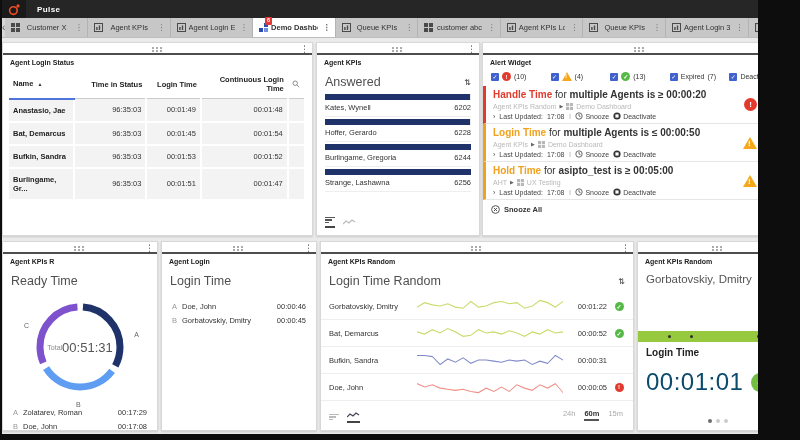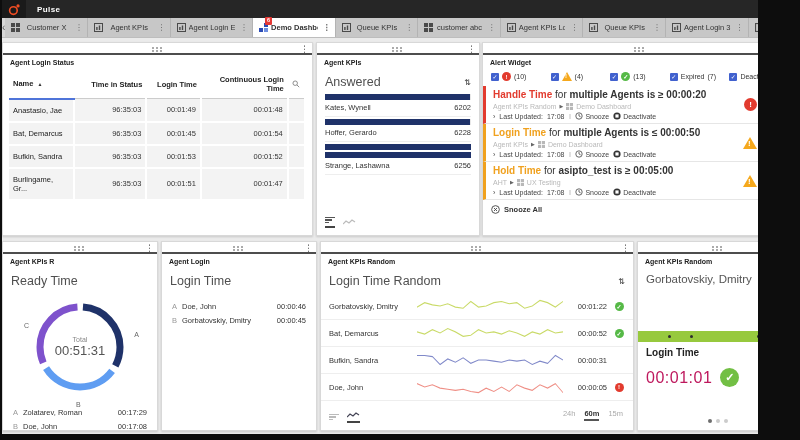--- a/index.html
+++ b/index.html
@@ -40,21 +40,21 @@
             box-shadow:4px 0 0 #8f8f8f, 8px 0 0 #8f8f8f, 0 3px 0 #8f8f8f, 4px 3px 0 #8f8f8f, 8px 3px 0 #8f8f8f; transform:translateX(-6px); cursor:move; }
   .kebab { position:absolute; right:3px; top:0; color:#444; font-size:9px; line-height:12px; cursor:pointer; }
   .w-title { font-size:7px; font-weight:bold; color:#222; padding:4px 7px 2px; }
 
   
   .tbl { width:297px; margin:2px 6px; border-collapse:collapse; font-size:7.5px; table-layout:fixed; }
   .tbl th { font-weight:bold; color:#222; text-align:right; padding:5px 4px; border-bottom:1px solid #ccc; background:#fff; }
   .tbl th.c-name { text-align:left; border-bottom:2px solid #4f74d9; }
   .tbl th .asc { font-size:5px; color:#333; margin-left:4px; }
   .tbl td { padding:6px 4px; text-align:right; color:#333; background:#f3f3f3; border-bottom:2px solid #fff; border-right:2px solid #fff; }
-  .tbl td.c-name { text-align:left; font-weight:normal; color:#222; }
+  .tbl td.c-name { text-align:left; font-weight:bold; color:#222; }
   .col-name{width:64px;} .col-tis{width:72px;} .col-lt{width:54px;} .col-clt{width:86px;} .col-q{width:17px;}
 
   
   .metric-head { display:flex; align-items:center; padding:7px 8px 5px; }
   .metric-title { font-size:12.5px; color:#4f4f4f; font-weight:400; white-space:nowrap; }
   .sort-icon { margin-left:auto; color:#333; font-size:8px; cursor:pointer; }
 
   
   .bars { padding:0 8px; }
   .bar-row { margin-bottom:2px; cursor:pointer; }
@@ -94,21 +94,21 @@
   .al3 { font-size:7px; color:#444; display:flex; align-items:center; gap:4px; white-space:nowrap; }
   .al3 .sep { color:#ccc; }
   .link { cursor:pointer; display:inline-flex; align-items:center; gap:2px; }
   .alert-right { position:absolute; right:4px; top:50%; transform:translateY(-50%); display:flex; align-items:center; gap:6px; }
   .badge { width:30px; height:30px; border-radius:1px; color:#fff; display:flex; flex-direction:column; align-items:center; justify-content:center; font-size:6.5px; line-height:1.3; text-align:center; }
   .badge.error { background:#ef4136; } .badge.warning { background:#f2b200; }
   .snooze-all { display:flex; align-items:center; gap:4px; padding:5px 8px; font-size:7.5px; font-weight:bold; color:#333; cursor:pointer; }
 
   
   .donut-box { position:relative; width:104px; height:104px; margin:2px auto 0; }
-  .donut-center { position:absolute; inset:0; display:flex; flex-direction:column; align-items:center; justify-content:center; pointer-events:none; }
+  .donut-center { position:absolute; inset:0; display:flex; align-items:center; justify-content:center; pointer-events:none; }
   .donut-total-label { font-size:7px; color:#888; }
   .donut-total { font-size:13px; color:#555; }
   .seg-letter { position:absolute; font-size:7px; color:#666; }
   #w-d .seg-letter.L0 { right:-7px; top:36px; }
   #w-d .seg-letter.L1 { left:48px; bottom:-9px; }
   #w-d .seg-letter.L2 { left:-4px; top:27px; }
   #w-e .seg-letter.L0 { right:-7px; top:47px; }
   #w-e .seg-letter.L1 { left:-7px; top:44px; }
   .legend { padding:6px 10px 0; font-size:7.5px; }
   .legend-row { display:flex; gap:5px; padding:2.5px 0; cursor:pointer; }
@@ -124,21 +124,21 @@
   .ranges { position:absolute; bottom:9px; right:10px; display:flex; gap:9px; font-size:7.5px; color:#aaa; }
   .range { cursor:pointer; padding-bottom:1px; }
   .range.on { color:#333; font-weight:bold; border-bottom:2px solid #555; }
 
   
   .agent-name { font-size:11.5px; color:#555; padding:6px 8px 0; }
   .strip { margin-top:46px; height:11px; position:relative; }
   .strip-dot { position:absolute; top:4px; width:3px; height:3px; border-radius:50%; background:#2e2e2e; }
   .kpi-label { font-size:10px; font-weight:bold; color:#222; padding:5px 8px 0; }
   .kpi-value-row { display:flex; align-items:center; gap:8px; padding:10px 8px 0; }
-  .kpi-value { font-size:16px; font-weight:300; color:#be185d; letter-spacing:.5px; }
+  .kpi-value { font-size:24px; font-weight:300; color:#0c4a6e; letter-spacing:.5px; }
   .check-big { width:19px; height:19px; border-radius:50%; background:#72bf44; color:#fff; font-size:11px; display:flex; align-items:center; justify-content:center; font-weight:bold; }
   .carousel { position:absolute; bottom:7px; left:0; right:0; display:flex; justify-content:center; gap:4px; }
   .dot { width:4px; height:4px; border-radius:50%; background:#ccc; cursor:pointer; }
   .dot.on { background:#6e6e6e; }
 
   svg { display:block; }
 </style>
 </head>
 <body>
 
@@ -353,20 +353,24 @@
               </div>
               <div class="bar-meta">
                 <span>Hoffer, Gerardo</span>
                 <span class="v">6228</span>
               </div>
             </div>
             <div class="bar-row">
               <div class="bar-track">
                 <div class="bar-fill" style="width: 99.8082%; background: rgb(31, 50, 105);"></div>
               </div>
+              <div class="bar-meta">
+                <span>Burlingame, Gregoria</span>
+                <span class="v">6244</span>
+              </div>
             </div>
             <div class="bar-row">
               <div class="bar-track">
                 <div class="bar-fill" style="width: 100%; background: rgb(31, 50, 105);"></div>
               </div>
               <div class="bar-meta">
                 <span>Strange, Lashawna</span>
                 <span class="v">6256</span>
               </div>
             </div>

